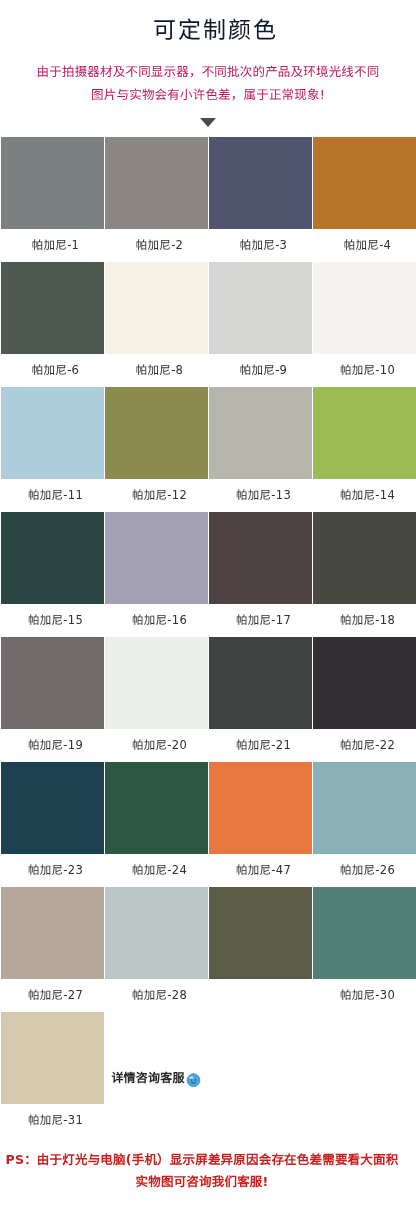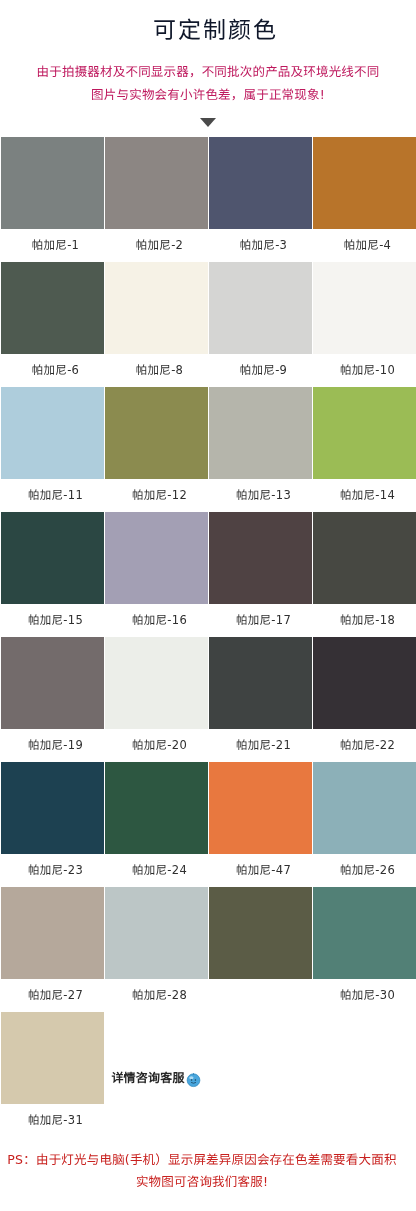--- a/index.html
+++ b/index.html
@@ -123,21 +123,21 @@
   }
 
   
   .footer {
     position: absolute;
     left: 0;
     right: 12px;
     bottom: 18px;
     text-align: center;
     color: #c8201e;
-    font-weight: normal;
+    font-weight: bold;
     font-size: 12.5px;
     line-height: 1.75;
     letter-spacing: 0.2px;
   }
   .footer div { white-space: nowrap; }
 </style>
 </head>
 <body>
 
 <div class="page">

